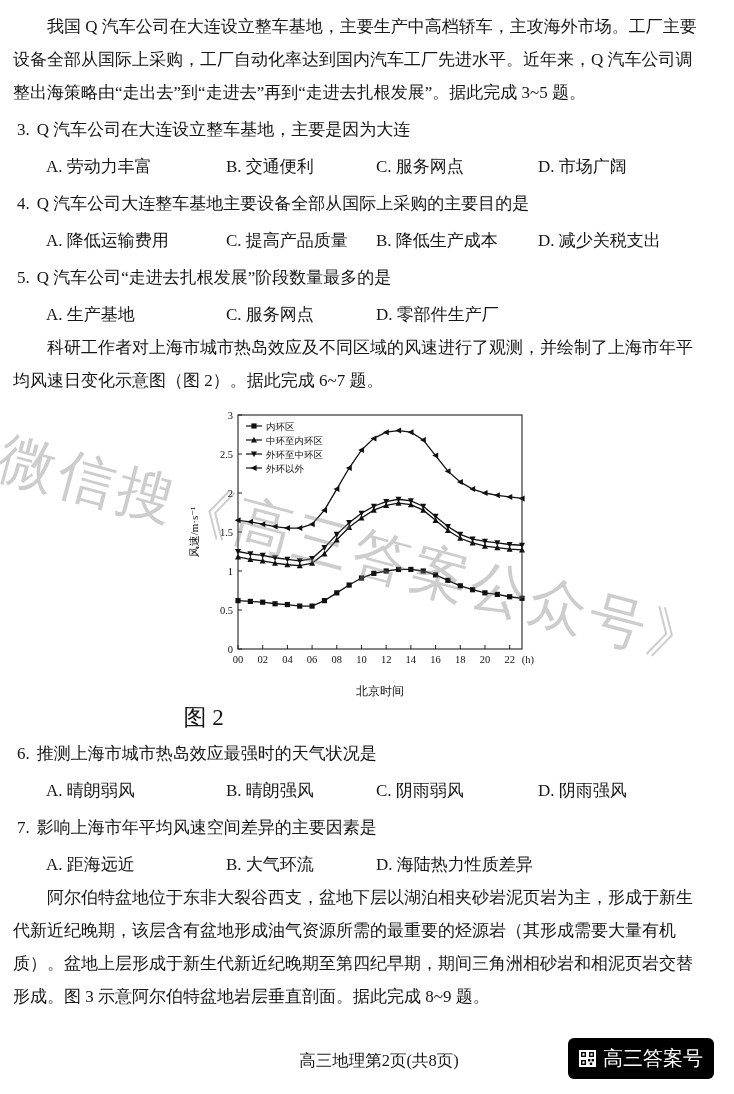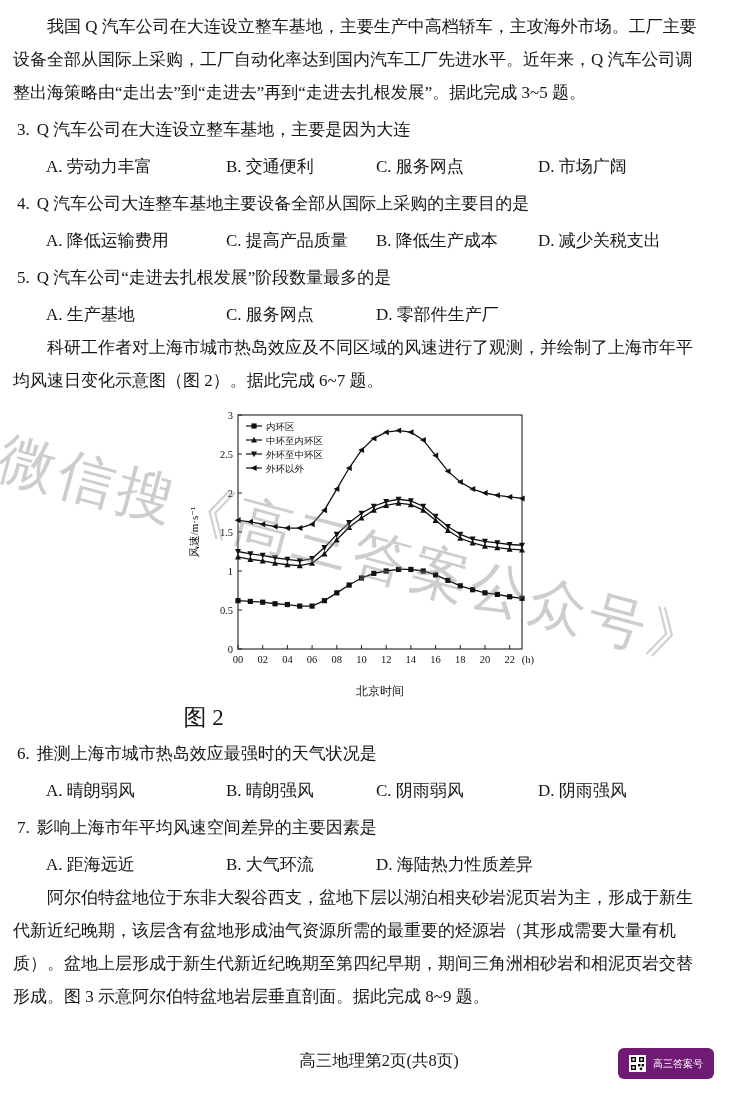--- a/index.html
+++ b/index.html
@@ -16,22 +16,22 @@
   .figure{width:352px;margin:6px auto 2px;text-align:center;}
   .figure svg{display:block;margin:0 auto;font-family:"Liberation Serif","DejaVu Serif",serif;}
   .fig-caption{text-align:left;line-height:30px;font-size:23px;}
   .watermark{
     position:absolute;left:10px;top:420px;transform:rotate(15deg);transform-origin:left top;
     font-size:57px;letter-spacing:4px;color:#7d7d7d;opacity:.38;white-space:nowrap;
     z-index:3;pointer-events:none;font-family:"Liberation Serif","DejaVu Serif",serif;
   }
   .footer{position:absolute;bottom:22px;left:12px;width:100%;text-align:center;font-size:16.5px;z-index:2;}
   .badge{
-    position:absolute;right:20px;bottom:15px;background:#701a75;color:#fff;border-radius:6px;
-    display:flex;align-items:center;gap:7px;padding:7px 11px;font-size:10px;
+    position:absolute;right:20px;bottom:15px;background:#000000;color:#fff;border-radius:6px;
+    display:flex;align-items:center;gap:7px;padding:7px 11px;font-size:20px;
     font-family:"Liberation Sans","DejaVu Sans",sans-serif;z-index:4;
   }
   svg text{fill:#111;}
 </style>
 </head>
 <body>
 
 <div class="content">
 
   <p class="para">我国 Q 汽车公司在大连设立整车基地，主要生产中高档轿车，主攻海外市场。工厂主要设备全部从国际上采购，工厂自动化率达到国内汽车工厂先进水平。近年来，Q 汽车公司调整出海策略由“走出去”到“走进去”再到“走进去扎根发展”。据此完成 3~5 题。</p>

